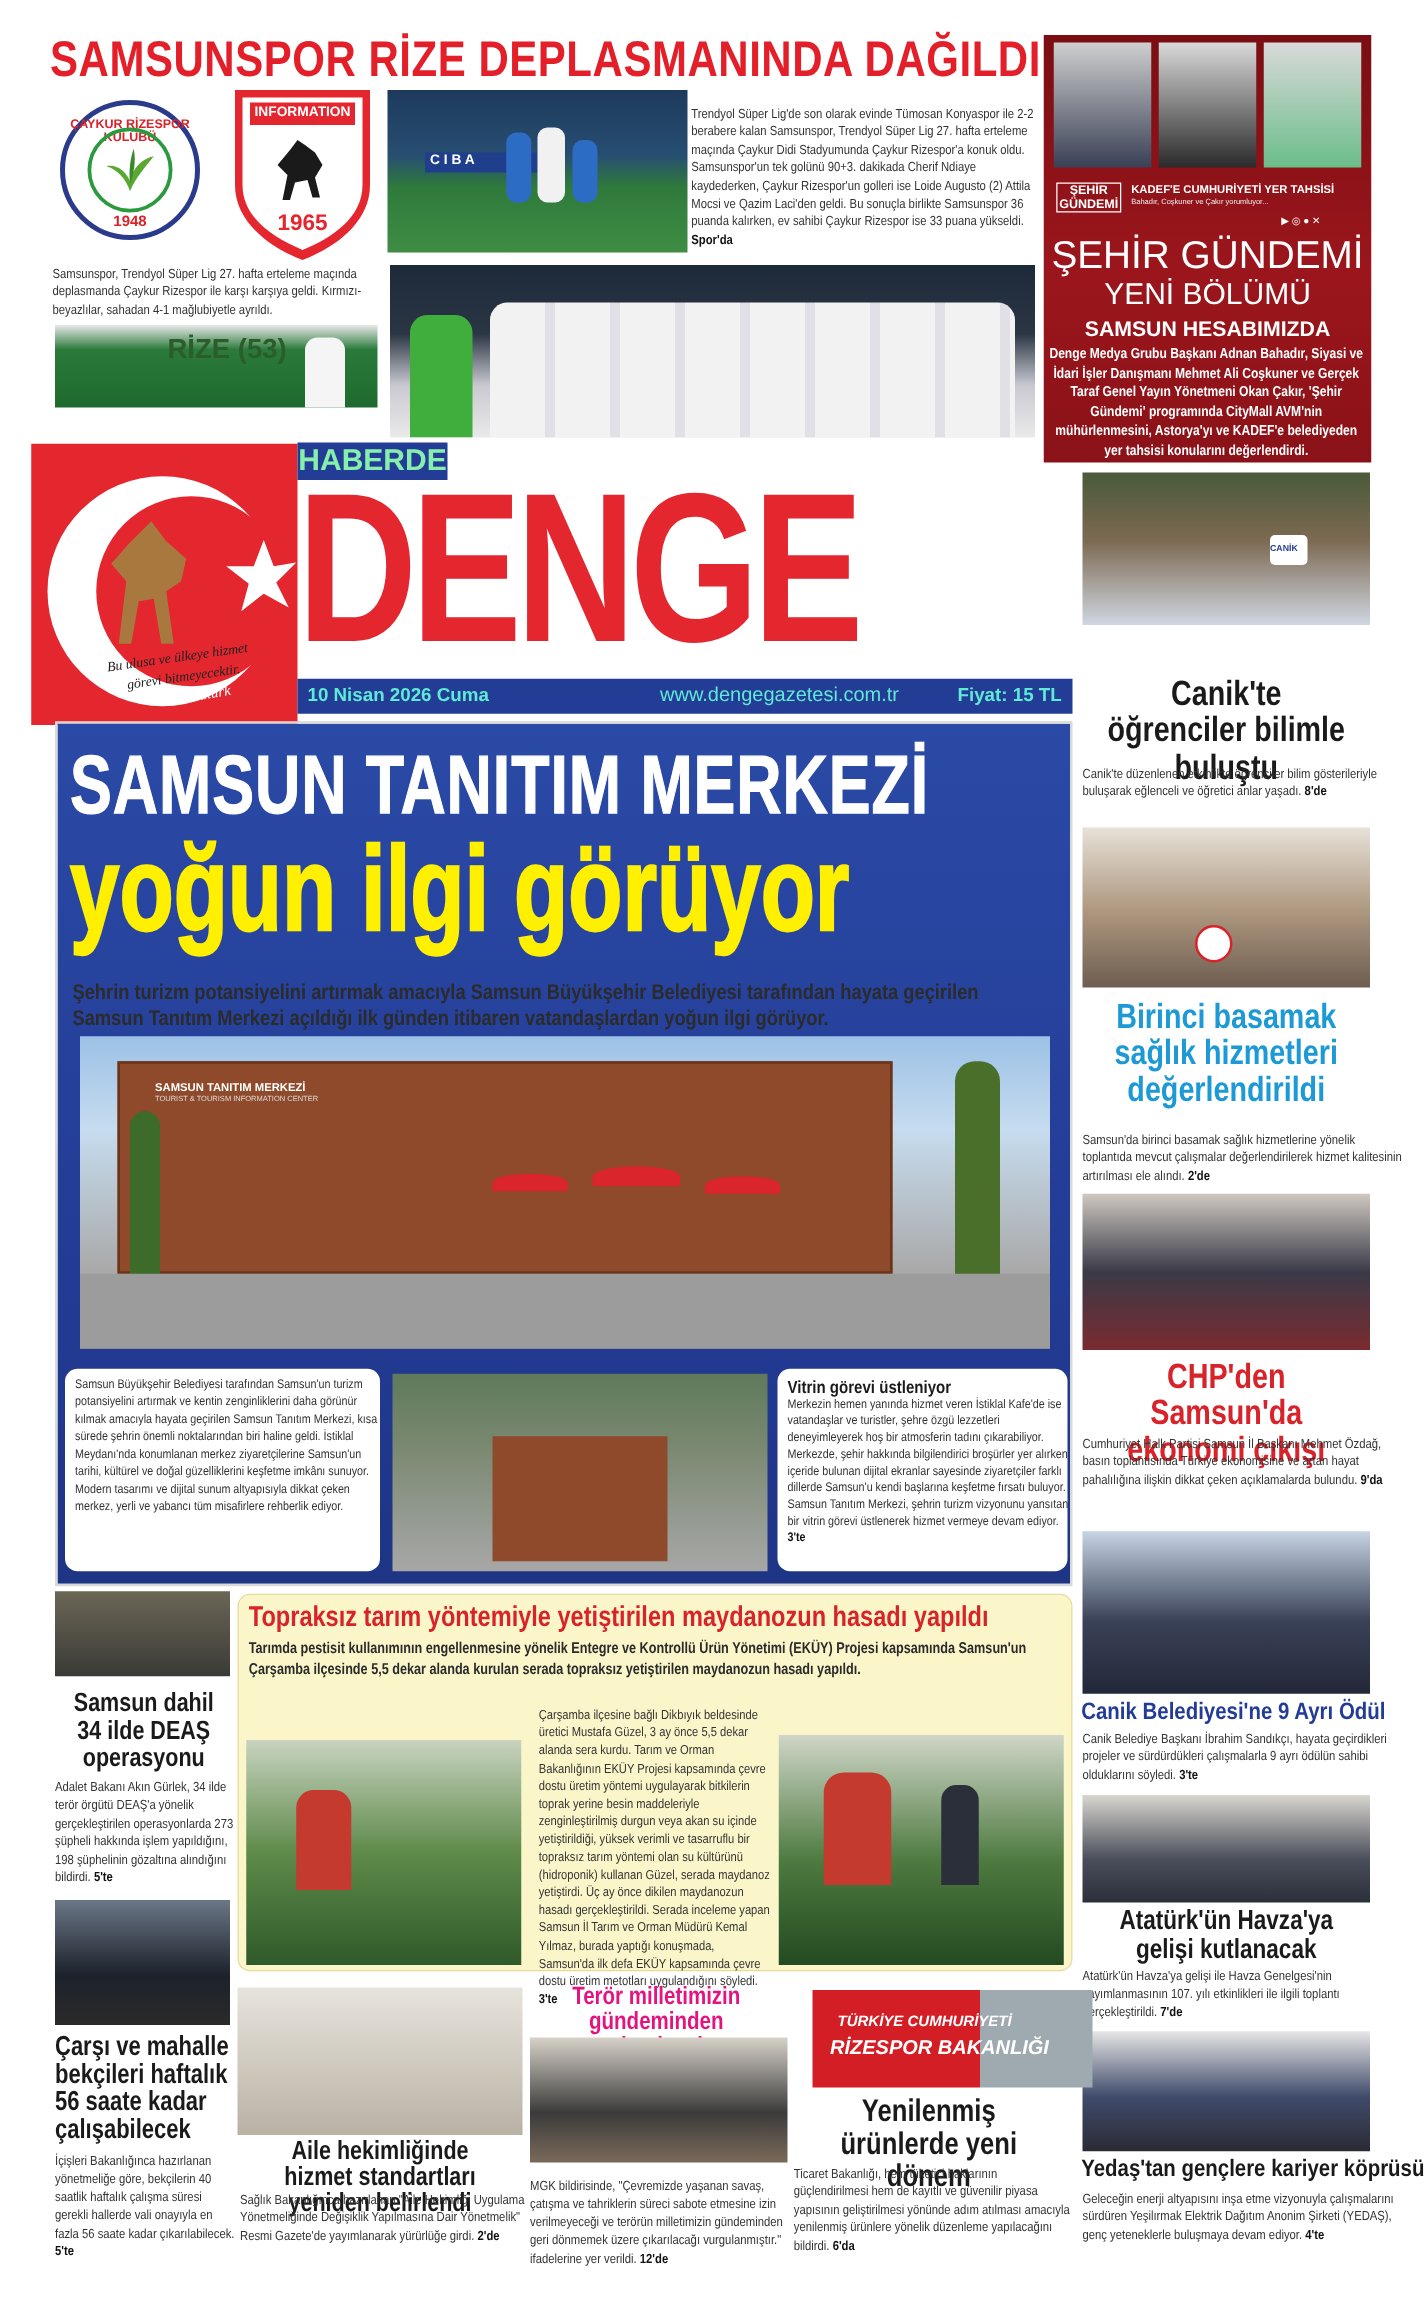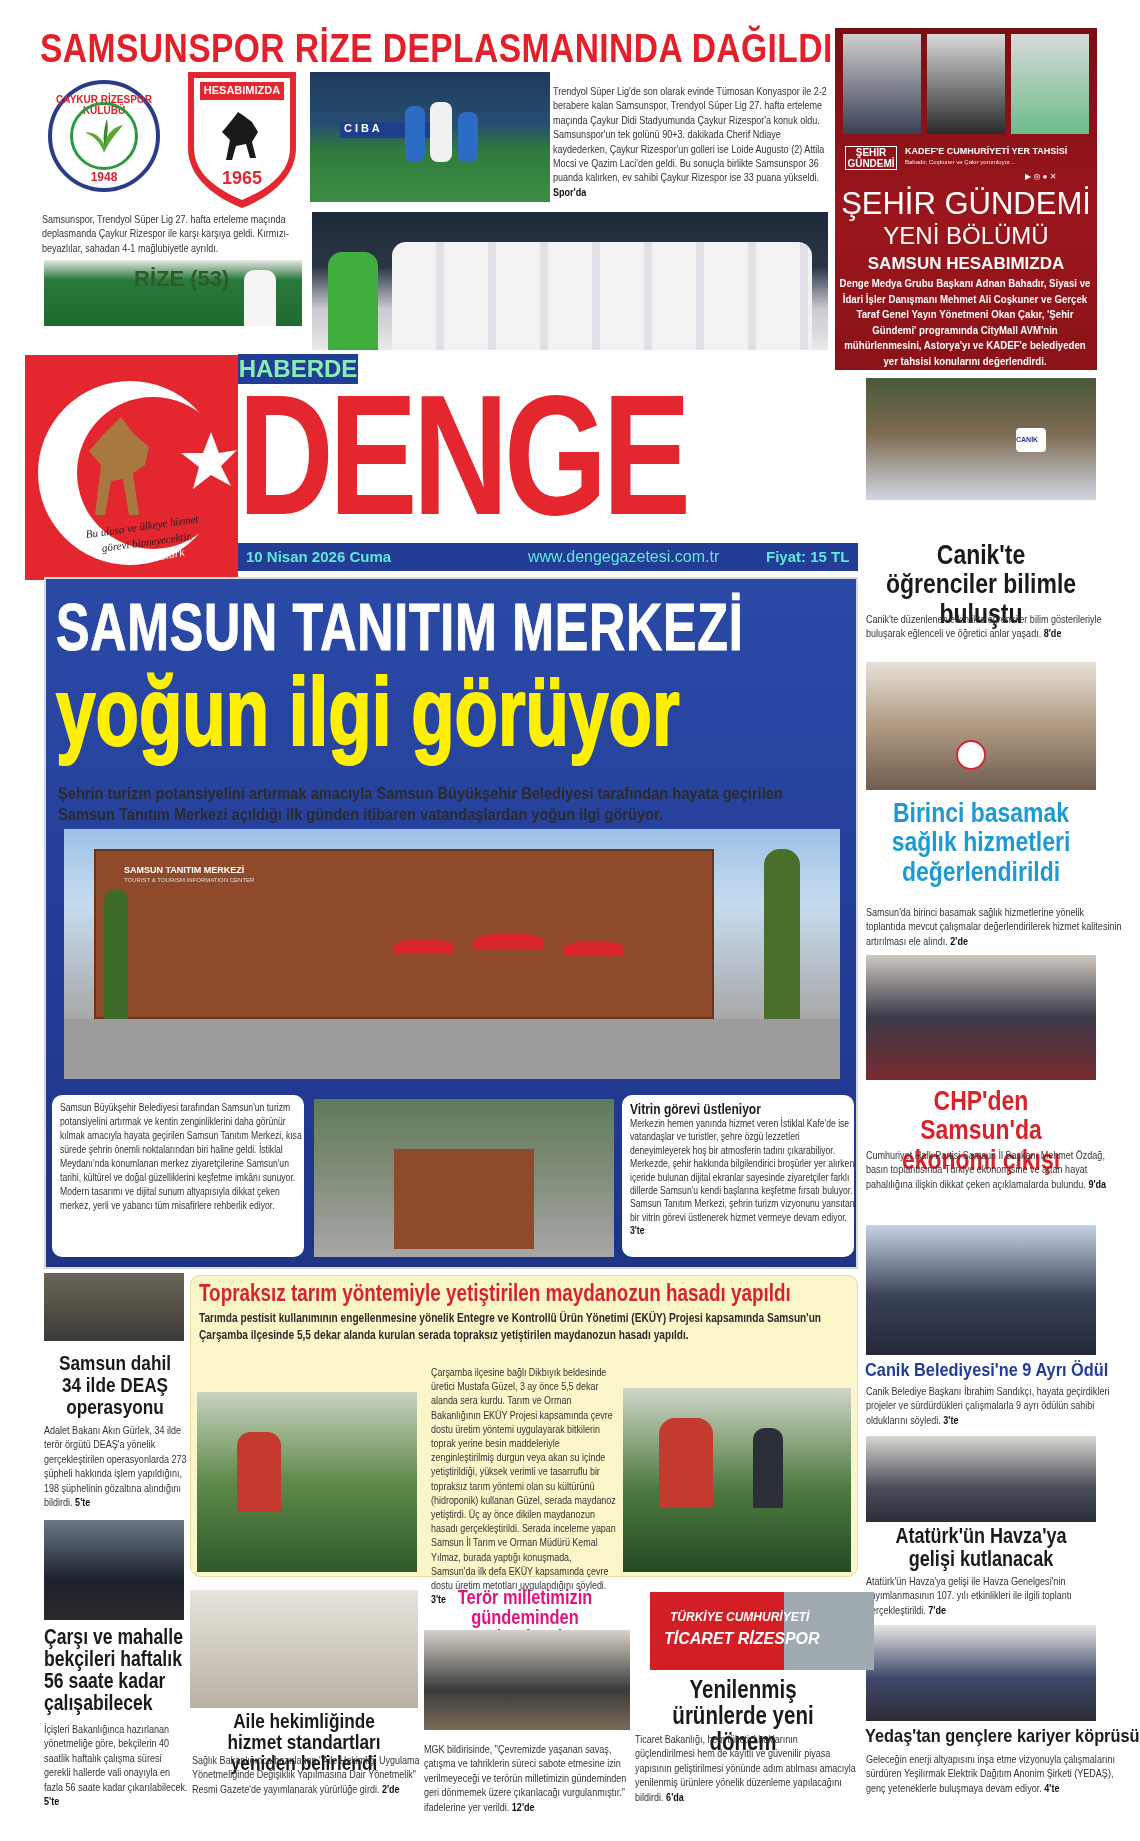--- a/index.html
+++ b/index.html
@@ -47,21 +47,21 @@
   <div class="rize-txt" style="top:86px;font-size:12px">1948</div>
 </div>
 
 <div class="abs ss-logo">
   <svg width="112" height="140" viewBox="0 0 112 140">
     <path d="M2 2 H110 V78 C110 108 82 128 56 138 C30 128 2 108 2 78Z" fill="#e4262e"></path>
     <path d="M8 8 H104 V78 C104 104 80 120 56 130 C32 120 8 104 8 78Z" fill="#fff"></path>
     <rect x="14" y="12" width="84" height="18" fill="#e4262e"></rect>
     <path d="M40 90 L44 70 L36 62 L46 50 L52 42 L58 46 L66 52 L72 62 L66 72 L70 88 L64 88 L60 74 L50 76 L46 90Z" fill="#1a1a1a"></path>
   </svg>
-  <div class="abs" style="left:14px;top:14px;width:84px;text-align:center;color:#fff;font-weight:bold;font-size:11px">HESABIMIZDA</div>
+  <div class="abs" style="left:14px;top:14px;width:84px;text-align:center;color:#fff;font-weight:bold;font-size:11px">INFORMATION</div>
   <div class="abs" style="left:0;top:98px;width:112px;text-align:center;color:#e4262e;font-weight:bold;font-size:18px">1965</div>
 </div>
 
 <div class="photo" style="left:310px;top:72px;width:240px;height:130px;background:linear-gradient(#1d3a5c 0%,#274e72 40%,#2f7a3c 60%,#3f8d44 100%)">
   <div class="abs" style="left:30px;top:50px;width:90px;height:16px;background:#1f3f8c;color:#fff;font-size:11px;font-weight:bold;padding-left:4px">C I B A</div>
   <div class="abs" style="left:120px;top:30px;width:22px;height:60px;background:#f1f1f1;border-radius:8px"></div>
   <div class="abs" style="left:95px;top:34px;width:20px;height:56px;background:#2d6cc4;border-radius:8px"></div>
   <div class="abs" style="left:148px;top:40px;width:20px;height:50px;background:#2d6cc4;border-radius:8px"></div>
 </div>
 
@@ -196,16 +196,16 @@
 <div class="photo" style="left:190px;top:1590px;width:228px;height:118px;background:linear-gradient(#e7e4dc,#b9b1a4)"></div>
 <div class="abs hd-dark" style="left:188px;top:1710px;width:232px;font-size:21px;line-height:21px">Aile hekimliğinde hizmet standartları yeniden belirlendi</div>
 <div class="abs body-txt" style="left:192px;top:1753px;width:268px"><span>Sağlık Bakanlığınca hazırlanan "Aile Hekimliği Uygulama Yönetmeliğinde Değişiklik Yapılmasına Dair Yönetmelik" Resmi Gazete'de yayımlanarak yürürlüğe girdi.</span> <b>2'de</b></div>
 
 <div class="abs" style="left:420px;top:1587px;width:210px;text-align:center;color:#e5137f;font-size:20px;font-weight:bold;line-height:20px;transform:scaleX(0.82);transform-origin:center top">Terör milletimizin gündeminden çıkarılacak</div>
 <div class="photo" style="left:424px;top:1630px;width:206px;height:100px;background:linear-gradient(#d7d2c8,#3b3b3b 60%,#7a6a5a)"></div>
 <div class="abs body-txt" style="left:424px;top:1742px;width:245px"><span>MGK bildirisinde, "Çevremizde yaşanan savaş, çatışma ve tahriklerin süreci sabote etmesine izin verilmeyeceği ve terörün milletimizin gündeminden geri dönmemek üzere çıkarılacağı vurgulanmıştır." ifadelerine yer verildi.</span> <b>12'de</b></div>
 
 <div class="photo" style="left:650px;top:1592px;width:224px;height:78px;background:linear-gradient(90deg,#d31e25 0 60%,#9ea9b0 60% 100%)">
   <div class="abs" style="left:20px;top:18px;color:#fff;font-weight:bold;font-style:italic;font-size:12px;white-space:nowrap">TÜRKİYE CUMHURİYETİ</div>
-  <div class="abs" style="left:14px;top:38px;color:#fff;font-weight:bold;font-style:italic;font-size:16px;white-space:nowrap">TİCARET RİZESPOR</div>
+  <div class="abs" style="left:14px;top:38px;color:#fff;font-weight:bold;font-style:italic;font-size:16px;white-space:nowrap">RİZESPOR BAKANLIĞI</div>
 </div>
 <div class="abs hd-dark" style="left:630px;top:1676px;width:226px;font-size:25px;line-height:26px">Yenilenmiş ürünlerde yeni dönem</div>
 <div class="abs body-txt" style="left:635px;top:1732px;width:258px"><span>Ticaret Bakanlığı, hem tüketici haklarının güçlendirilmesi hem de kayıtlı ve güvenilir piyasa yapısının geliştirilmesi yönünde adım atılması amacıyla yenilenmiş ürünlere yönelik düzenleme yapılacağını bildirdi.</span> <b>6'da</b></div>
 
 </body></html>

